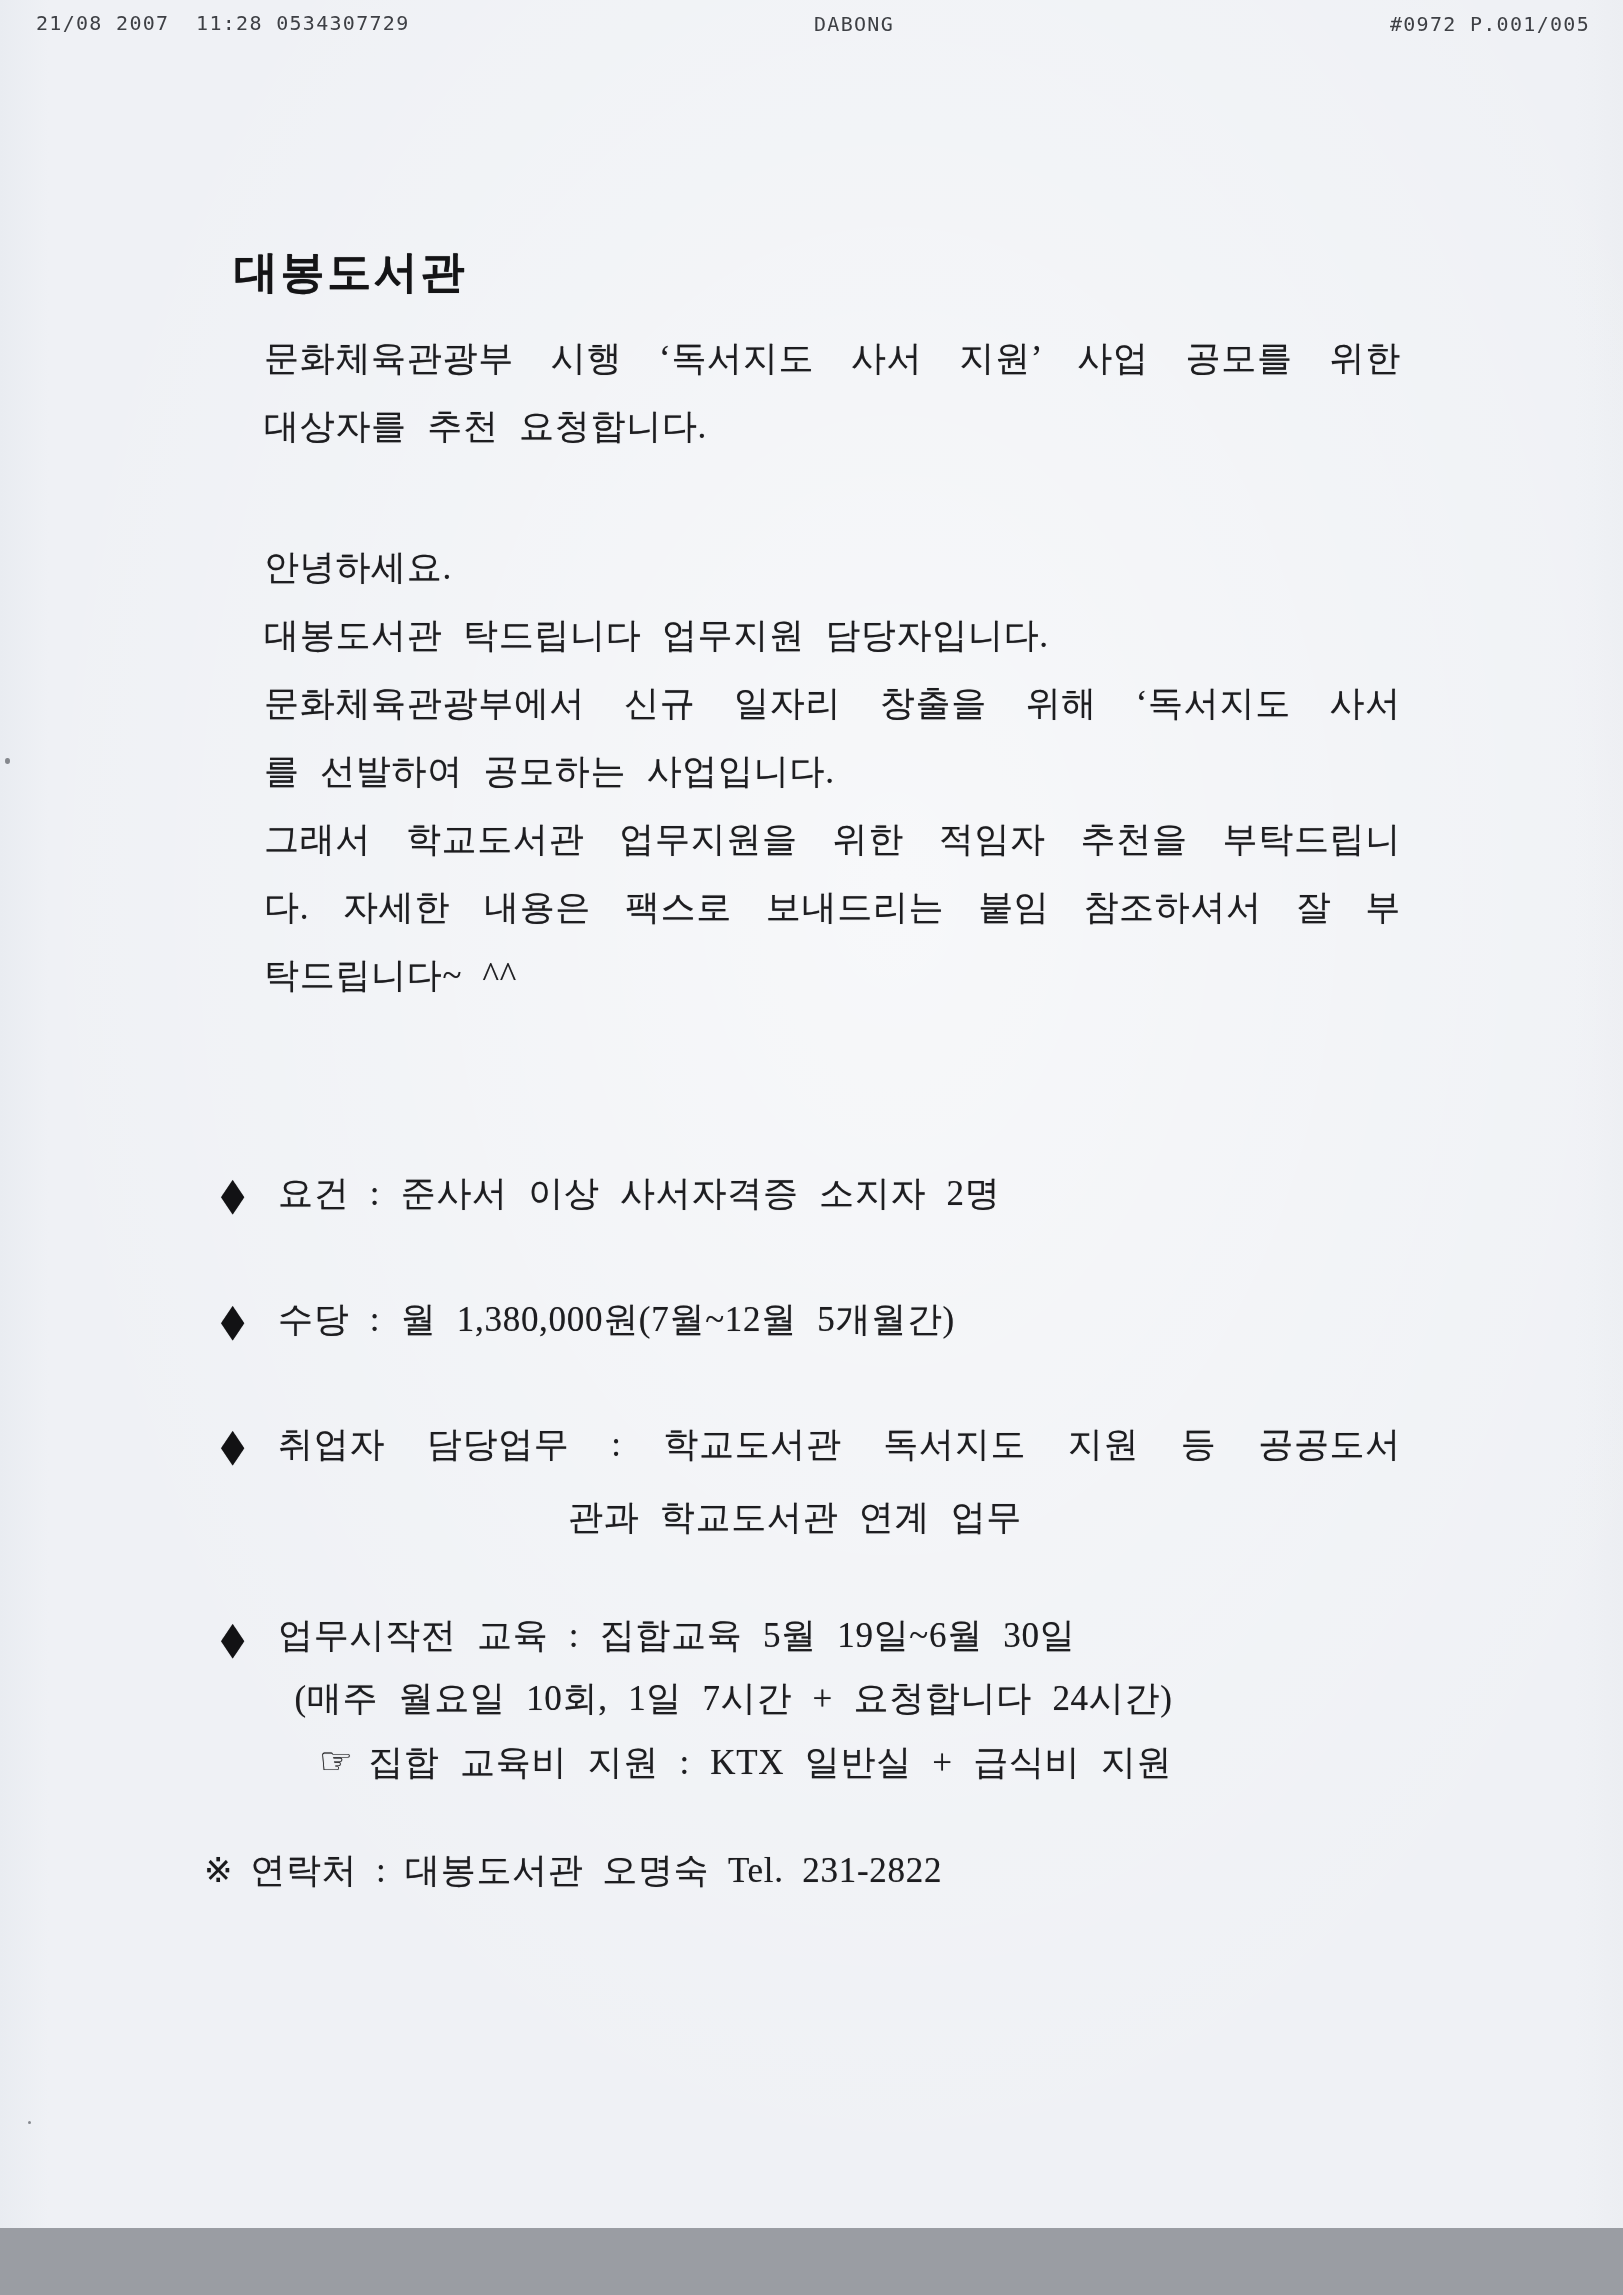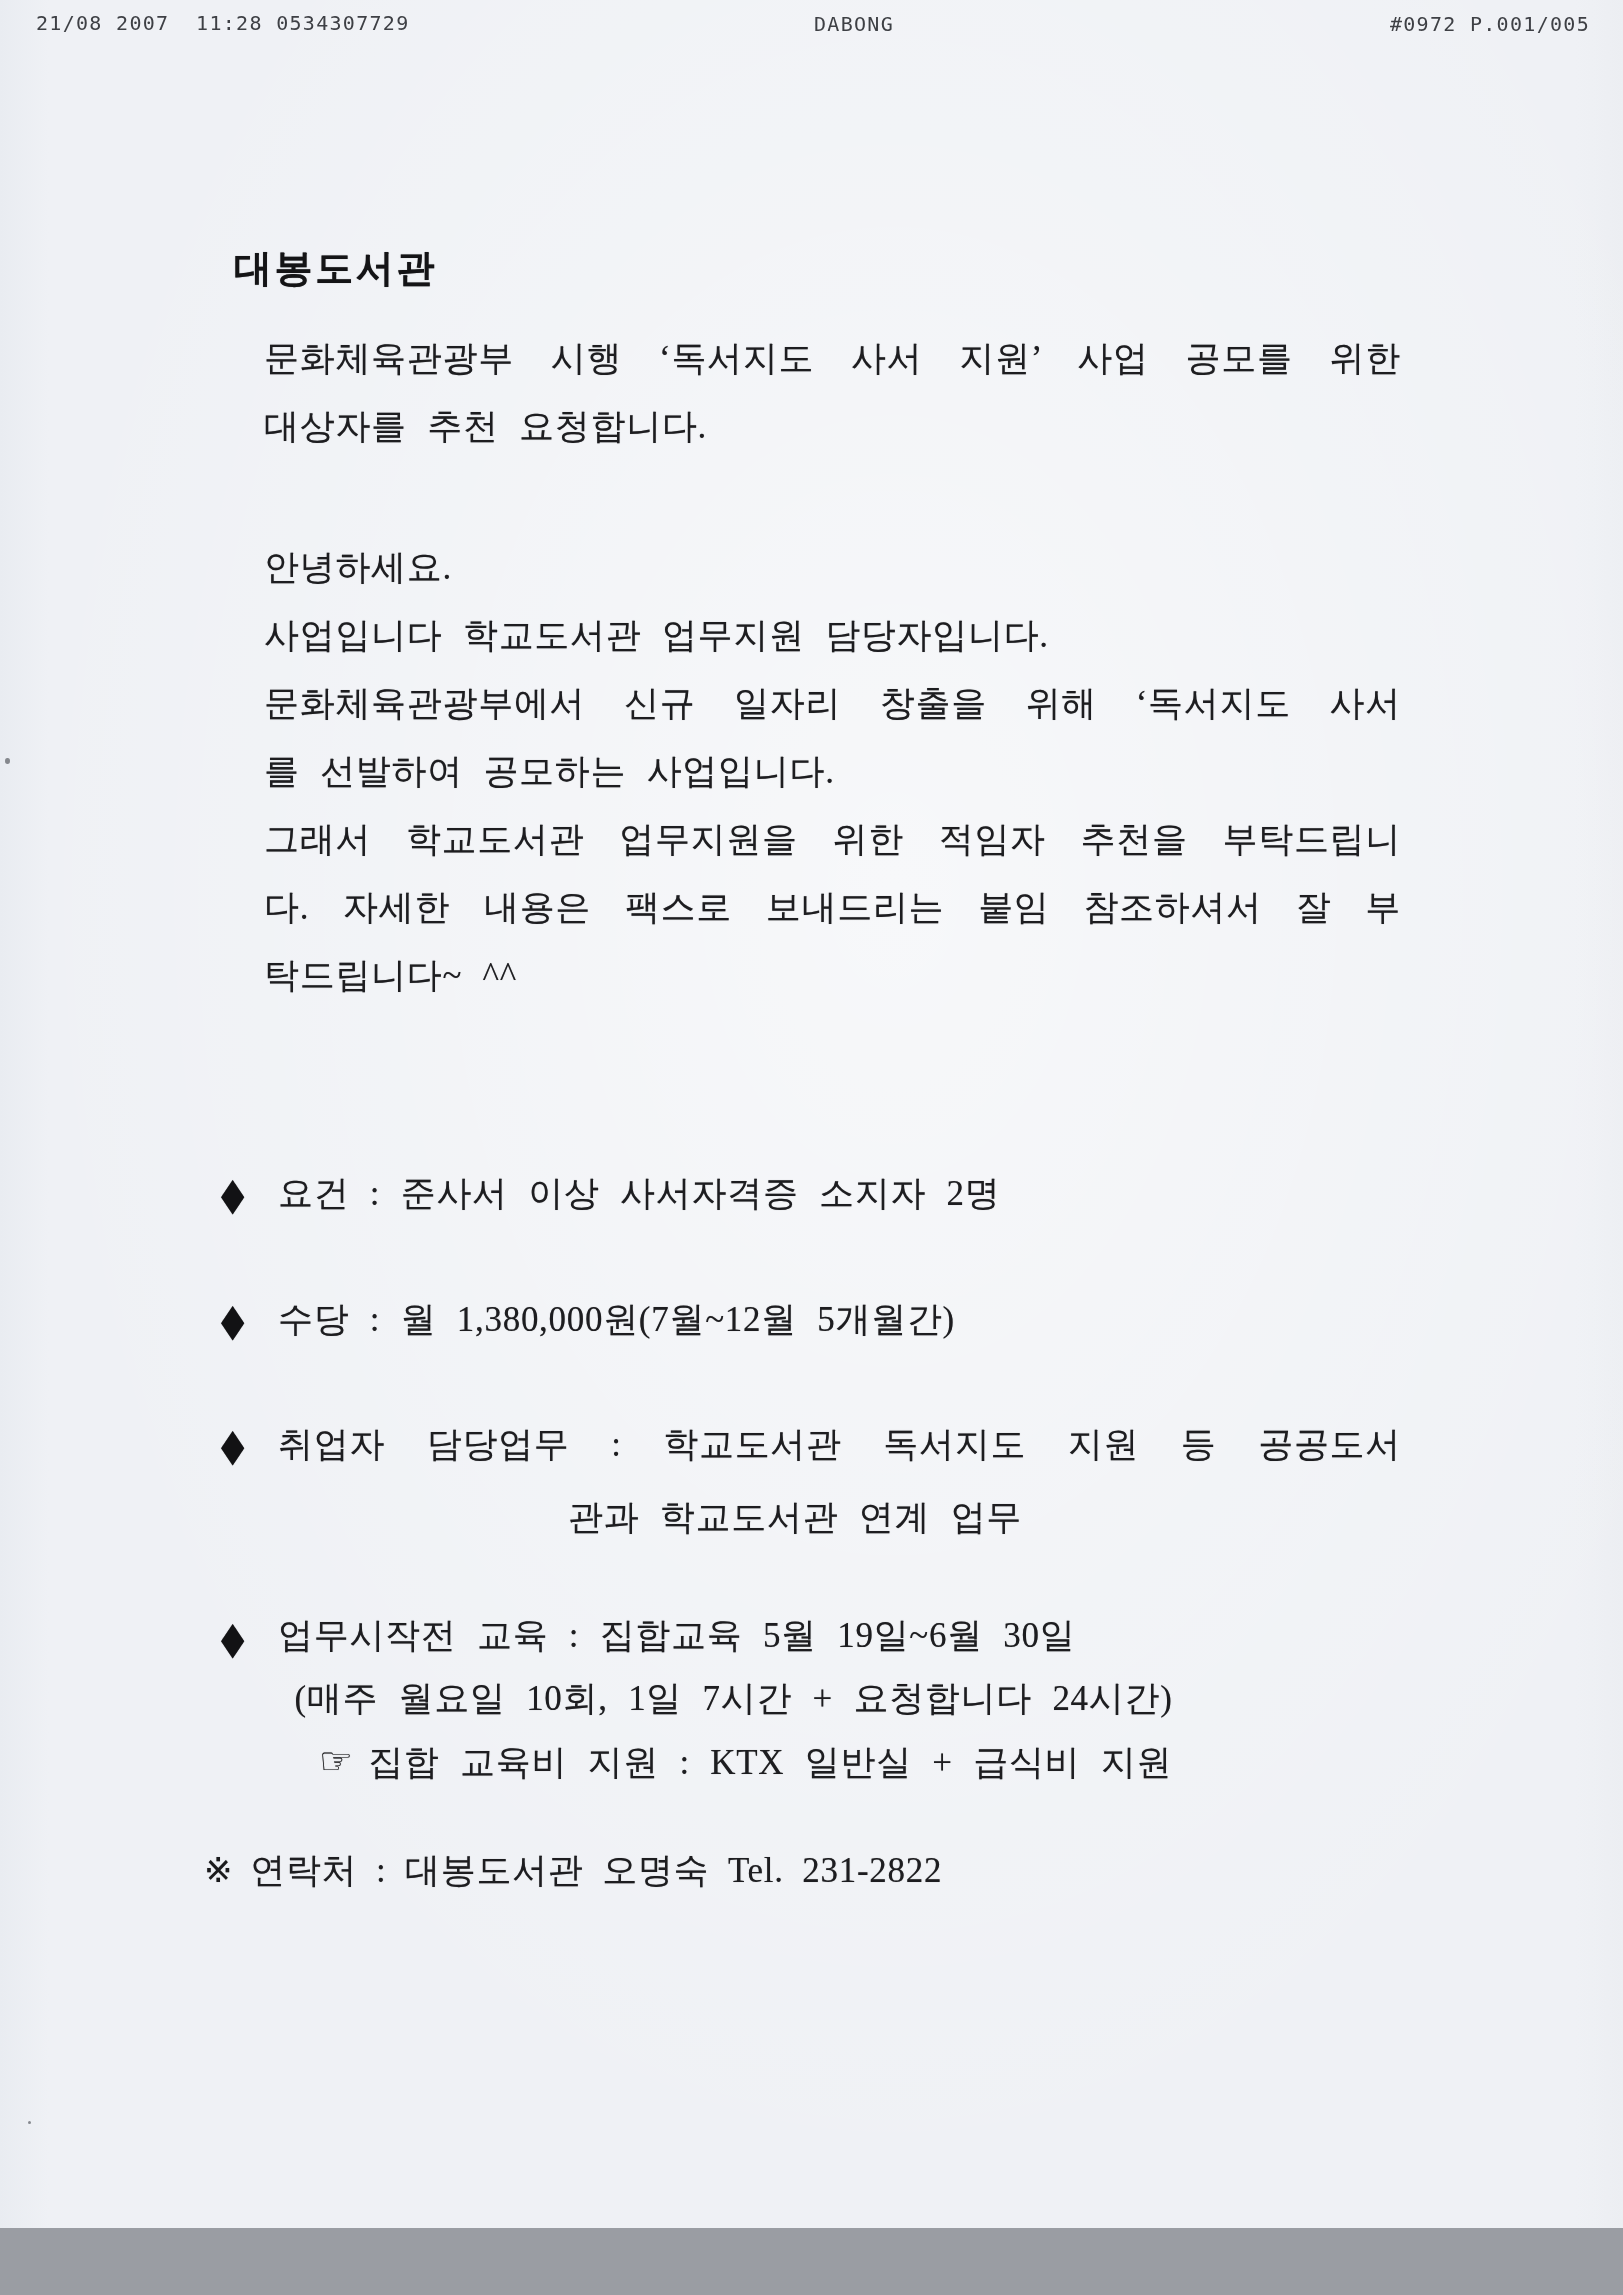--- a/index.html
+++ b/index.html
@@ -24,21 +24,21 @@
     position:absolute;top:10.5px;left:0;width:100%;height:29px;
     font-family:"DejaVu Sans Mono","Liberation Mono",monospace;
     font-size:20px;color:#3e4045;letter-spacing:1.3px;white-space:pre;
   }
   .hdr-left{position:absolute;left:36px;top:0;}
   .hdr-center{position:absolute;left:814px;top:1.3px;}
   .hdr-right{position:absolute;right:34px;top:1.3px;text-align:left;}
 
   .doc-title{
     position:absolute;left:234px;top:243px;margin:0;
-    font-size:38px;font-weight:bold;color:#141416;
+    font-size:44px;font-weight:bold;color:#141416;
     letter-spacing:2.6px;
     text-shadow:0 0 0.7px rgba(10,10,12,.65);
   }
 
   .para{position:absolute;left:236px;width:1165px;}
   .para .line{
     line-height:68px;font-size:35px;
     word-spacing:11px;letter-spacing:0.7px;
     text-shadow:0 0 0.7px rgba(15,15,18,.5);
     margin-left:28px;
@@ -99,21 +99,21 @@
 
   <h1 class="doc-title">대봉도서관</h1>
 
   <div class="para p-intro">
     <div class="line full">문화체육관광부 시행 ‘독서지도 사서 지원’ 사업 공모를 위한</div>
     <div class="line">대상자를 추천 요청합니다.</div>
   </div>
 
   <div class="para p-body">
     <div class="line">안녕하세요.</div>
-    <div class="line">사업입니다 학교도서관 업무지원 담당자입니다.</div>
+    <div class="line">대봉도서관 탁드립니다 업무지원 담당자입니다.</div>
     <div class="line full">문화체육관광부에서 신규 일자리 창출을 위해 ‘독서지도 사서</div>
     <div class="line">를 선발하여 공모하는 사업입니다.</div>
     <div class="line full">그래서 학교도서관 업무지원을 위한 적임자 추천을 부탁드립니</div>
     <div class="line full">다. 자세한 내용은 팩스로 보내드리는 붙임 참조하셔서 잘 부</div>
     <div class="line">탁드립니다~ ^^</div>
   </div>
 
   <div class="bullet b-1">
     <span class="diamond">◆</span>
     <div class="btext-col">

